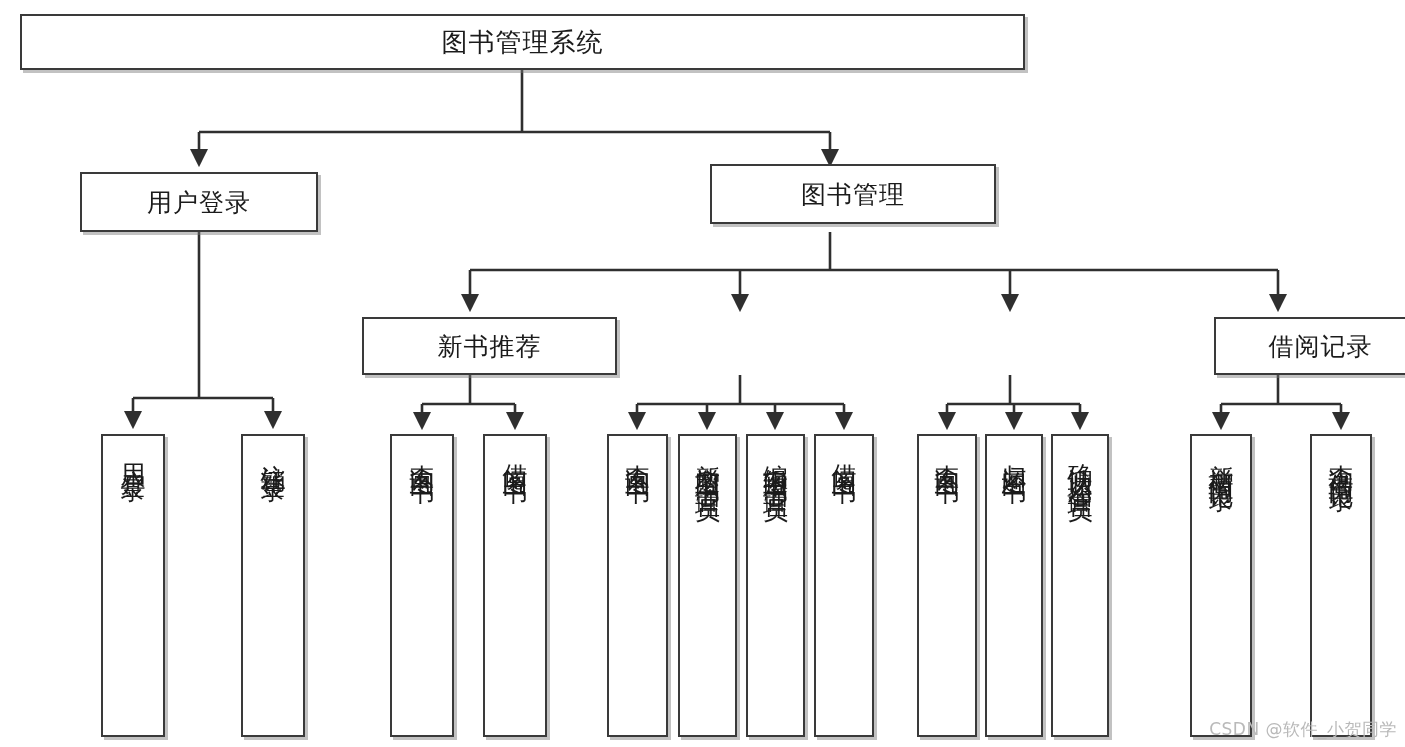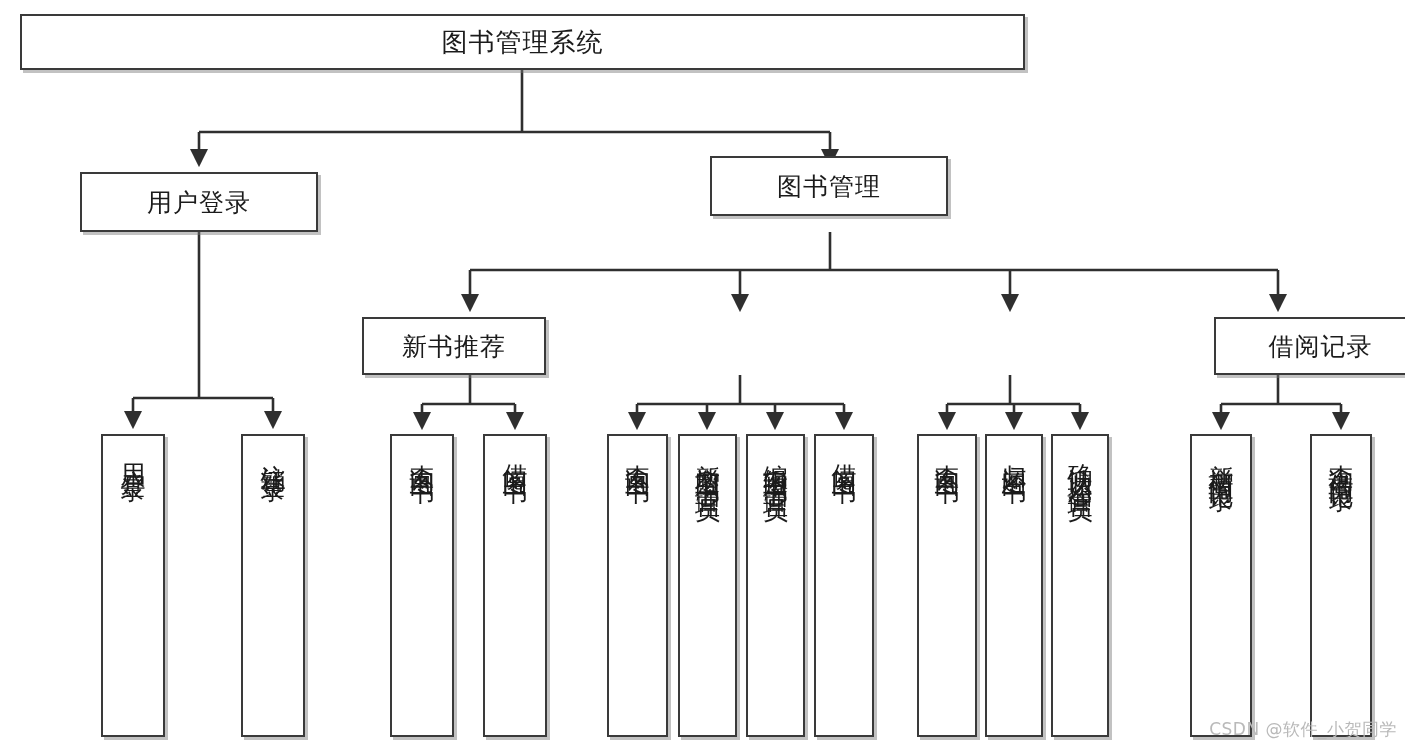--- a/index.html
+++ b/index.html
@@ -130,25 +130,25 @@
     </g>
   </svg>
 
   <div class="node h root" id="n-root" style="left: 20px; top: 14px; width: 1005px; height: 56px;">
     <span class="label">图书管理系统</span>
   </div>
 
   <div class="node h" id="n-l2-0" style="left: 80px; top: 172px; width: 238px; height: 60px;">
     <span class="label">用户登录</span>
   </div>
-  <div class="node h" id="n-l2-1" style="left: 710px; top: 156px; width: 238px; height: 60px;">
+  <div class="node h" id="n-l2-1" style="left: 710px; top: 164px; width: 286px; height: 60px;">
     <span class="label">图书管理</span>
   </div>
 
-  <div class="node h" id="n-l3-0" style="left: 362px; top: 317px; width: 184px; height: 58px;">
+  <div class="node h" id="n-l3-0" style="left: 362px; top: 317px; width: 255px; height: 58px;">
     <span class="label">新书推荐</span>
   </div>
   <div class="node h" id="n-l3-3" style="left: 1172px; top: 317px; width: 213px; height: 58px; margin-left: 42px;">
     <span class="label">借阅记录</span>
   </div>
 
   <div class="node v" id="n-lf-0" style="left: 101px; top: 434px; width: 64px; height: 303px;">
     <span class="label">用户登录</span>
   </div>
   <div class="node v" id="n-lf-1" style="left: 241px; top: 434px; width: 64px; height: 303px;">

